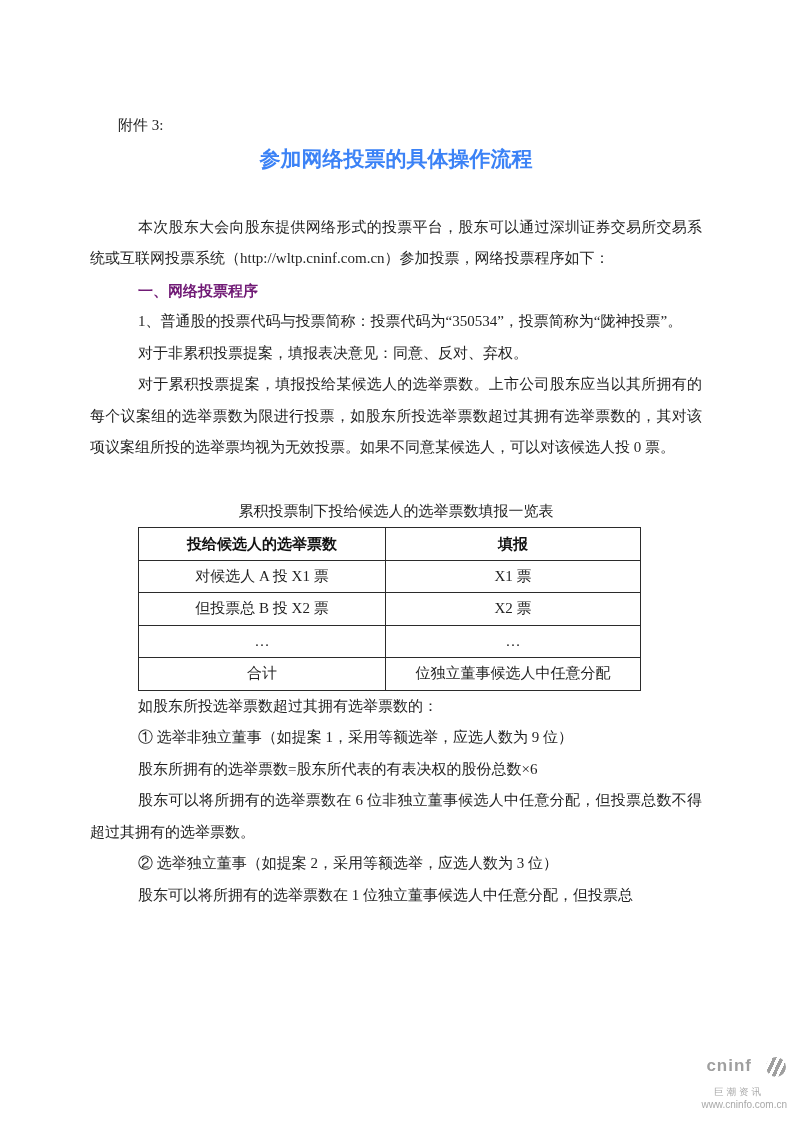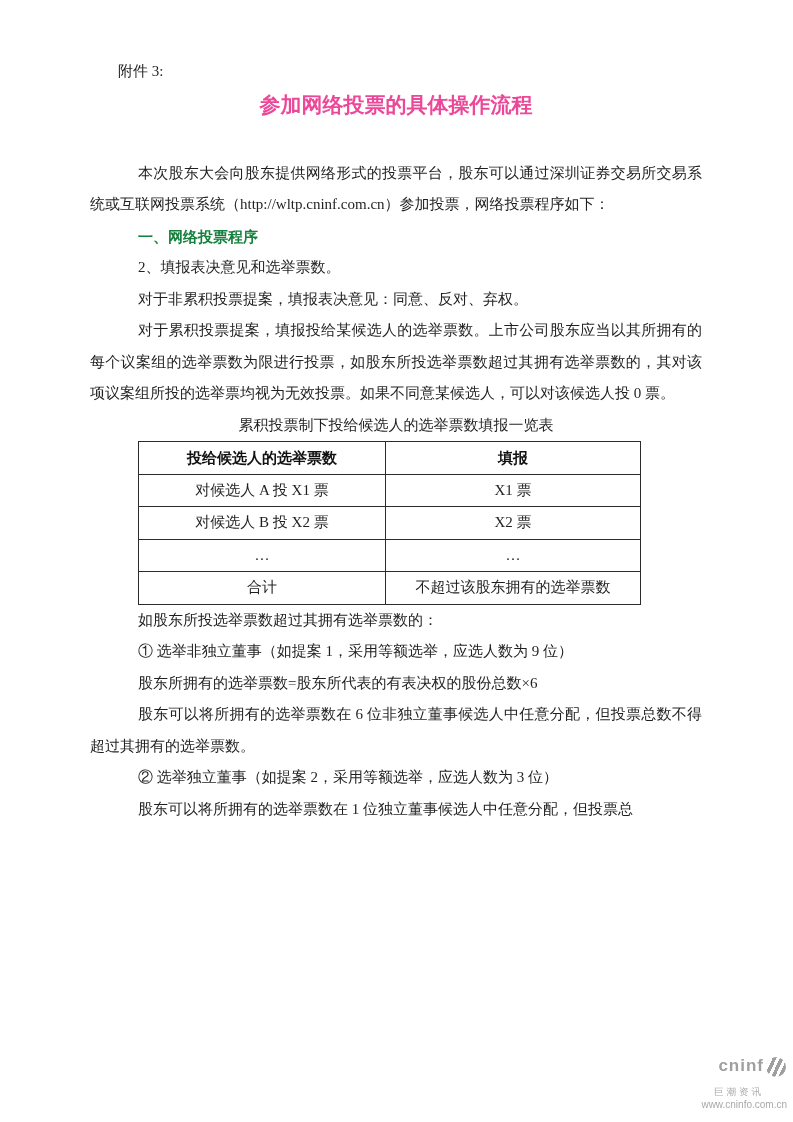--- a/index.html
+++ b/index.html
@@ -10,42 +10,42 @@
     color:#1f1f1f;
     font-family:"Liberation Serif","DejaVu Serif",serif;
     overflow:hidden;
   }
   .content{
     position:absolute;left:90px;top:0;width:612px;
     font-size:15px;line-height:31.5px;
     text-align:justify;
   }
   .attachment{
-    padding-top:56px;
+    padding-top:110px;
     text-indent:28px;
     text-align:left;
   }
   .doc-title{
     text-align:center;
     font-family:"Liberation Sans","DejaVu Sans",sans-serif;
     font-weight:bold;
     font-size:21px;line-height:34px;
-    color:#ec4899;
+    color:#3b82f6;
     text-indent:0;
     margin:0;
   }
   p{margin:0;}
   .para{text-indent:48px;}
   .intro{margin-top:36px;}
   .sec-heading{
     font-family:"Liberation Sans","DejaVu Sans",sans-serif;
-    font-weight:bold;color:#15803d;
+    font-weight:bold;color:#701a75;
     text-indent:48px;text-align:left;
   }
-  .table-title{text-align:center;text-indent:0;}
+  .table-title{text-align:center;text-indent:0;margin-top:32px;}
   table.vote-table{
     border-collapse:collapse;
     margin-left:48px;
     width:502px;
     table-layout:fixed;
   }
   table.vote-table td,table.vote-table th{
     border:1.5px solid #2b2b2b;
     height:30.5px;
     text-align:center;
@@ -61,21 +61,21 @@
   col.c1{width:247px;} col.c2{width:255px;}
   .footer-logo{
     position:absolute;right:5px;bottom:12px;
     width:120px;
     text-align:right;
     color:#9f9f9f;
     font-family:"Liberation Sans","DejaVu Sans",sans-serif;
     line-height:1.1;
   }
   .logo-row{
-    display:flex;align-items:center;justify-content:flex-end;gap:2px;
+    display:flex;align-items:center;justify-content:flex-end;gap:14px;
     padding-right:2px;
   }
   .logo-word{
     font-weight:bold;font-size:17px;letter-spacing:1px;color:#9f9f9f;
   }
   .logo-swirl{
     width:20px;height:20px;border-radius:50%;
     background:repeating-linear-gradient(115deg,#9f9f9f 0 3.5px,#ffffff 3.5px 6.5px);
     flex:0 0 auto;
   }
@@ -94,22 +94,22 @@
   <div class="content">
 
     <p class="attachment">附件 3:</p>
 
     <h1 class="doc-title">参加网络投票的具体操作流程</h1>
 
     <p class="para intro">本次股东大会向股东提供网络形式的投票平台，股东可以通过深圳证券交易所交易系统或互联网投票系统（http://wltp.cninf.com.cn）参加投票，网络投票程序如下：</p>
 
     <p class="sec-heading">一、网络投票程序</p>
 
+    <p class="para">1、普通股的投票代码与投票简称：投票代码为“350534”，投票简称为“陇神投票”。</p>
 
-    <p class="para">2、填报表决意见和选举票数。</p>
 
     <p class="para">对于非累积投票提案，填报表决意见：同意、反对、弃权。</p>
 
     <p class="para">对于累积投票提案，填报投给某候选人的选举票数。上市公司股东应当以其所拥有的每个议案组的选举票数为限进行投票，如股东所投选举票数超过其拥有选举票数的，其对该项议案组所投的选举票均视为无效投票。如果不同意某候选人，可以对该候选人投 0 票。</p>
 
     <p class="table-title">累积投票制下投给候选人的选举票数填报一览表</p>
 
     <table class="vote-table">
       <colgroup>
           <col class="c1">
@@ -118,30 +118,30 @@
       <tbody>
           <tr>
         <th>投给候选人的选举票数</th>
         <th>填报</th>
       </tr>
       <tr>
         <td>对候选人 A 投 X1 票</td>
         <td>X1 票</td>
       </tr>
       <tr>
-        <td>对候选人 B 投 X2 票</td>
+        <td>但投票总 B 投 X2 票</td>
         <td>X2 票</td>
       </tr>
       <tr>
         <td>…</td>
         <td>…</td>
       </tr>
       <tr>
         <td>合计</td>
-        <td>不超过该股东拥有的选举票数</td>
+        <td>位独立董事候选人中任意分配</td>
       </tr>
     </tbody>
       </table>
 
     <p class="para">如股东所投选举票数超过其拥有选举票数的：</p>
 
     <p class="para">① 选举非独立董事（如提案 1，采用等额选举，应选人数为 9 位）</p>
 
     <p class="para">股东所拥有的选举票数=股东所代表的有表决权的股份总数×6</p>
 

